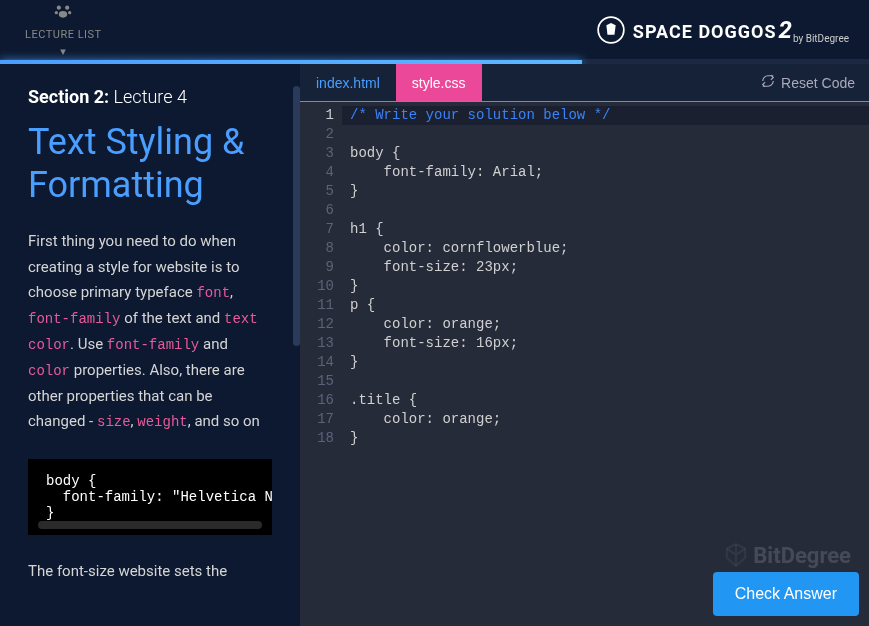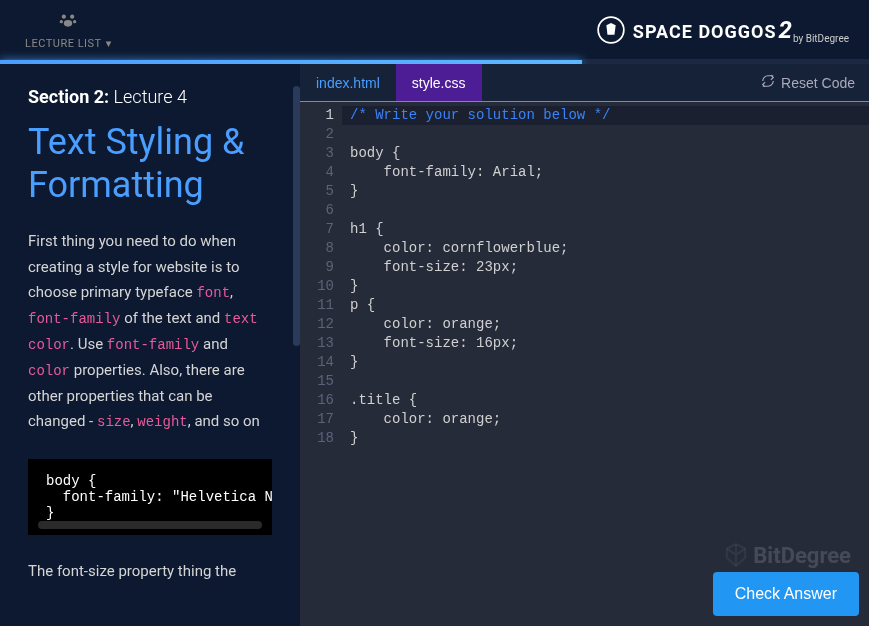--- a/index.html
+++ b/index.html
@@ -26,21 +26,21 @@
       align-items: center;
       color: #888;
       cursor: pointer;
       font-size: 11px;
       letter-spacing: 0.5px;
     }
     .lecture-list .paw {
       font-size: 20px;
       margin-bottom: 2px;
     }
-    .lecture-list .label { display: flex; align-items: center; gap: 4px; }
+    .lecture-list .label { display: flex; align-items: center; gap: 4px; flex-direction: column; }
     .brand {
       display: flex;
       align-items: center;
       gap: 8px;
       color: #fff;
     }
     .brand-icon {
       width: 28px; height: 28px;
       display: flex; align-items: center; justify-content: center;
     }
@@ -172,21 +172,21 @@
       padding: 0 16px;
       display: flex;
       align-items: center;
       font-size: 14px;
       color: #4a9eff;
       cursor: pointer;
       background: transparent;
       border: none;
     }
     .tab.active {
-      background: #4c1d95;
+      background: #ec4899;
       color: #fff;
     }
     .reset-btn {
       display: flex;
       align-items: center;
       gap: 6px;
       padding: 0 14px;
       color: #aab;
       font-size: 14px;
       cursor: pointer;
@@ -297,21 +297,21 @@
   <div class="sidebar">
     <div class="section-label">
       <span class="bold">Section 2:</span><span> Lecture 4</span>
     </div>
     <h1 class="lesson-title">Text Styling &amp; Formatting</h1>
     <p class="lesson-text" id="para1"><span>First thing you need to do when creating a style for website is to choose primary typeface </span><span class="kw">font</span><span>, </span><span class="kw">font-family</span><span> of the text and </span><span class="kw">text color</span><span>. Use </span><span class="kw">font-family</span><span> and </span><span class="kw">color</span><span> properties. Also, there are other properties that can be changed - </span><span class="kw">size</span><span>, </span><span class="kw">weight</span><span>, and so on</span></p>
     <div class="code-sample">body {
   font-family: "Helvetica Ne
 }</div>
     <p class="lesson-text-2">
-      <span>The </span><span class="kw">font-size</span><span> property thing the</span>
+      <span>The </span><span class="kw">font-size</span><span> website sets the</span>
     </p>
     <div class="scroll-thumb"></div>
   </div>
 
   <div class="editor-pane">
     <div class="tab-bar">
       <div class="tabs" id="tabs">
           <button class="tab">index.html</button>
           <button class="tab active">style.css</button>
         </div>

